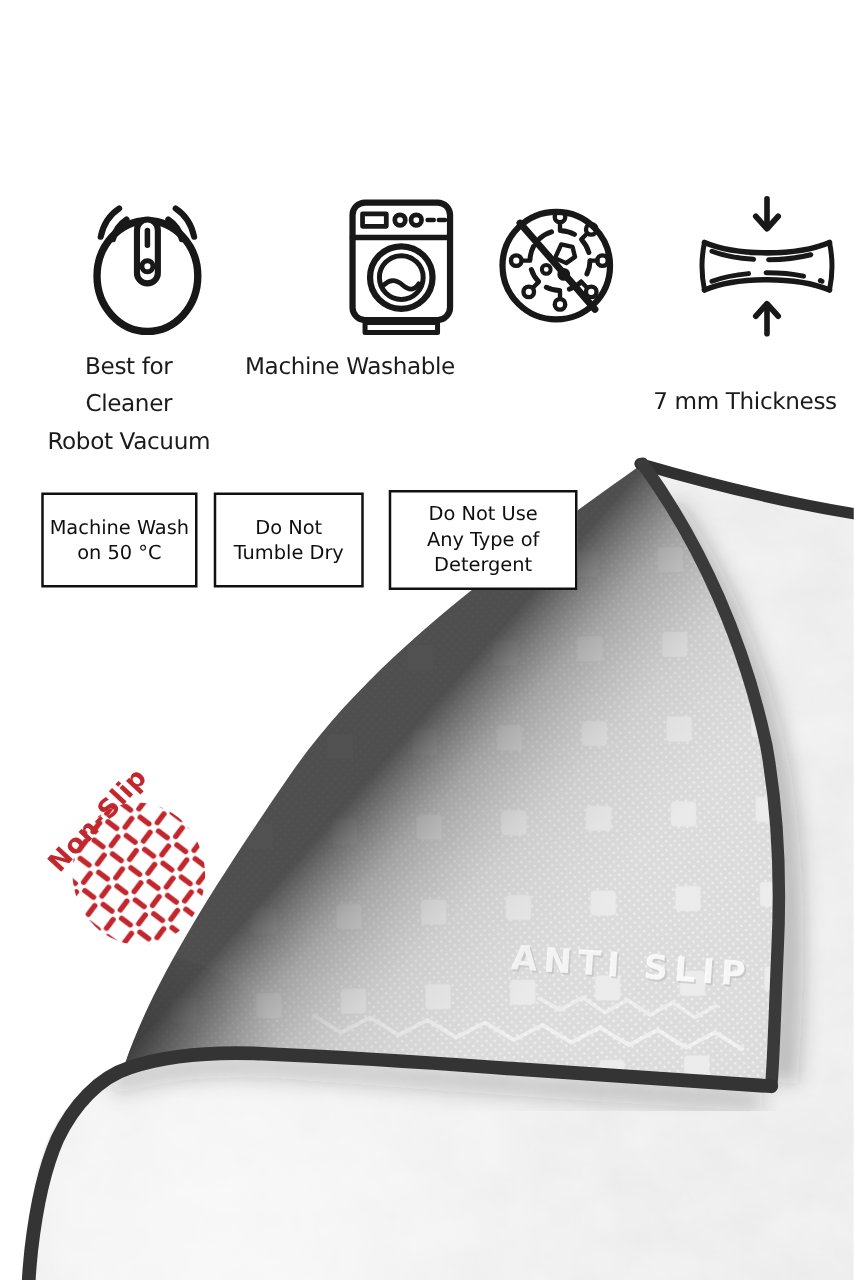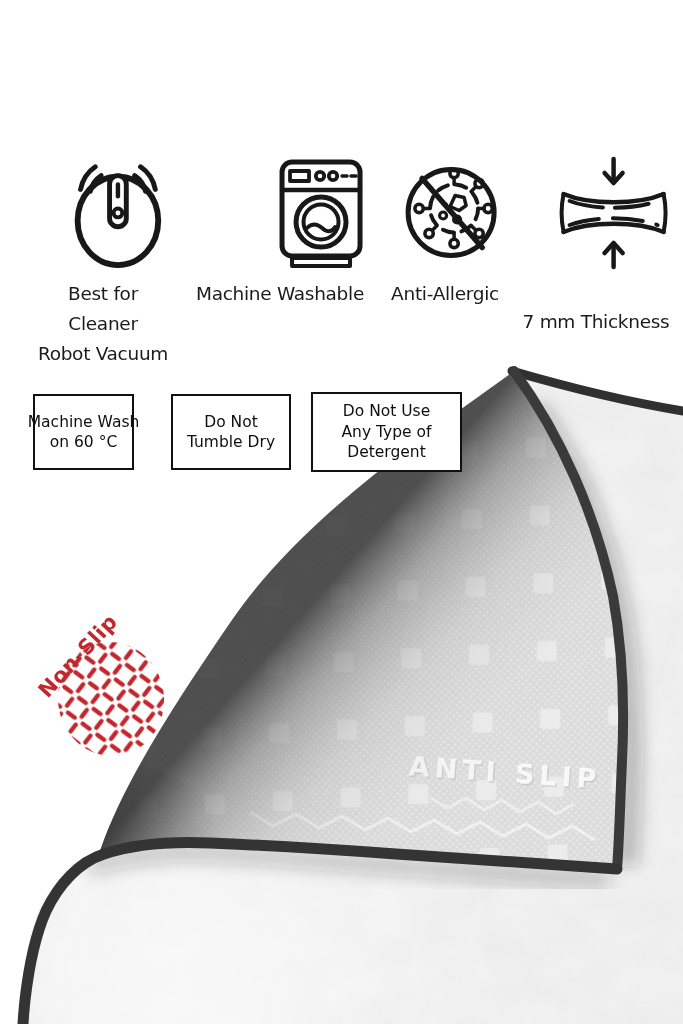--- a/index.html
+++ b/index.html
@@ -179,24 +179,20 @@
           <circle cx="16" cy="51" r="4.2" stroke-width="3.5"></circle>
         <circle cx="51" cy="51" r="24" stroke-width="4" stroke-dasharray="11 8"></circle>
         <path d="M52,38 l9,2 2,8 -7,5 -9,-4 z" stroke-width="3.5"></path>
         <circle cx="40" cy="58" r="3.5" stroke-width="3.2"></circle>
         <circle cx="54" cy="62" r="3.5" stroke-width="3.2"></circle>
         <circle cx="43" cy="47" r="1.8" fill="#181818" stroke="none"></circle>
         <circle cx="48" cy="55" r="43" stroke-width="5"></circle>
         <line x1="19" y1="21" x2="79" y2="90" stroke-width="5.5"></line>
       </svg>
     </div>
-    <div class="feature-label">
-      <div class="line">Anti-Allergic</div>
-
-    </div>
   </div>
 
   <div class="feature" style="left:596px;gap:28px;">
     <div class="icon-box">
       <svg width="112" height="114" viewBox="0 0 112 114" fill="none" stroke="#181818" stroke-linecap="round" stroke-linejoin="round">
         <line x1="56" y1="3" x2="56" y2="24" stroke-width="4.5"></line>
         <polyline points="47,17 56,27 65,17" stroke-width="4.5"></polyline>
         <path d="M6,38 C32,49 80,49 106,38" stroke-width="4.5"></path>
         <path d="M12,45 C36,54 76,54 100,45" stroke-width="4" stroke-dasharray="34 12"></path>
         <path d="M12,69 C36,60 76,60 100,69" stroke-width="4" stroke-dasharray="30 14"></path>
@@ -208,23 +204,23 @@
       </svg>
     </div>
     <div class="feature-label">
       <div class="line">7 mm Thickness</div>
 
     </div>
   </div>
 </div>
 
 <div class="overlay">
-  <div class="care-box" style="left:33px;width:101px;height:76px;">
+  <div class="care-box" style="left:33px;width:125px;height:76px;">
     <div class="line">Machine Wash</div>
-    <div class="line">on 60 °C</div>
+    <div class="line">on 50 °C</div>
 
   </div>
   <div class="care-box" style="left:171px;width:120px;height:76px;">
     <div class="line">Do Not</div>
     <div class="line">Tumble Dry</div>
 
   </div>
   <div class="care-box" style="left:311px;top:392px;width:151px;height:80px;">
     <div class="line">Do Not Use</div>
     <div class="line">Any Type of</div>

